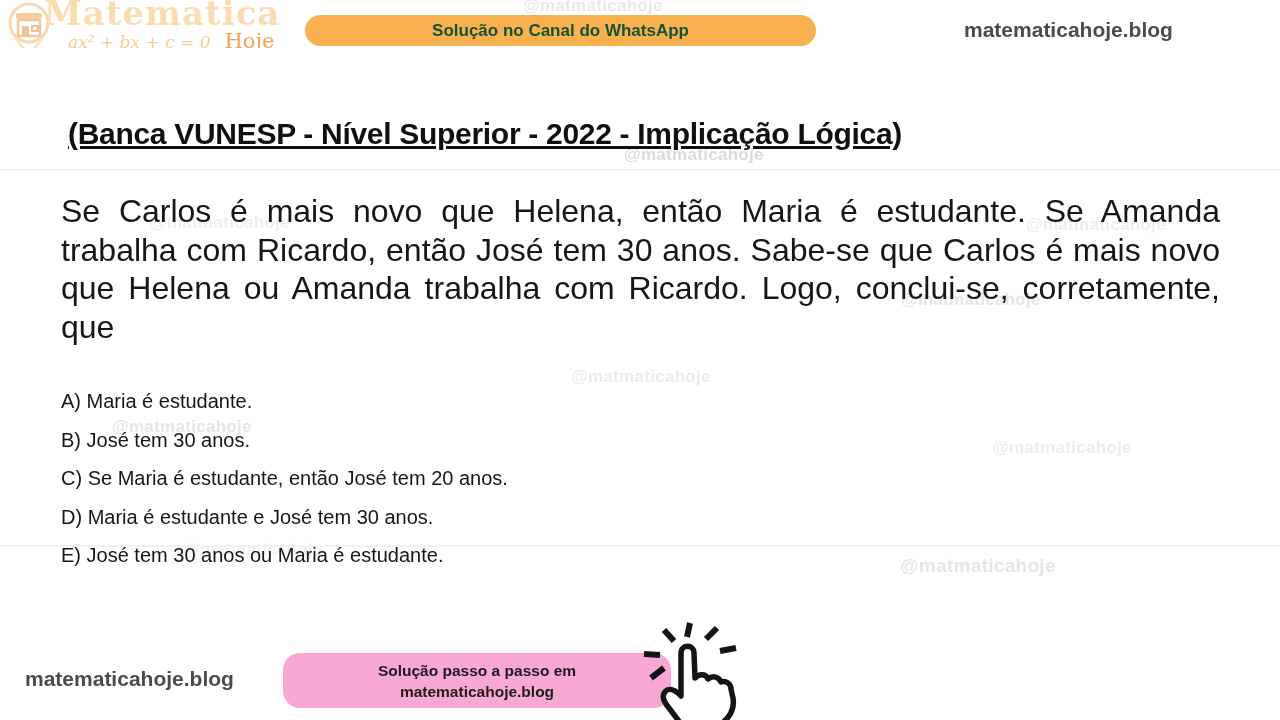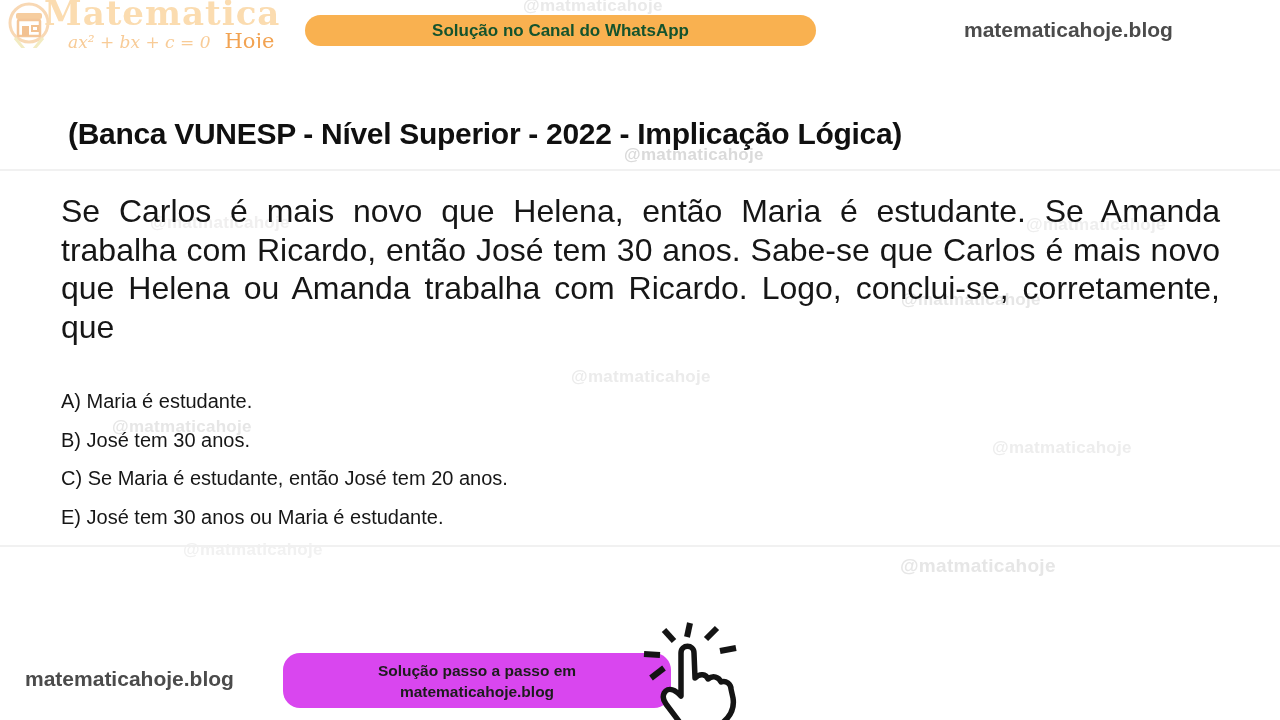--- a/index.html
+++ b/index.html
@@ -37,33 +37,33 @@
 
   
   .btn-top{position:absolute;left:305px;top:15px;width:511px;height:31px;border-radius:16px;
     background:#f9b150;z-index:3;display:flex;align-items:center;justify-content:center;
     font-weight:700;font-size:17px;color:#14532d;cursor:pointer;}
   .site-top{position:absolute;left:964px;top:18px;width:220px;font-weight:700;font-size:21px;
     color:#4b4b4b;z-index:2;}
 
   
   .title{position:absolute;left:68px;top:117px;margin:0;font-size:30px;font-weight:700;
-    color:#101010;letter-spacing:-.3px;z-index:2;white-space:nowrap;}
+    color:#101010;letter-spacing:-.3px;z-index:2;white-space:nowrap;text-decoration:underline;}
   .statement{position:absolute;left:61px;top:192px;width:1159px;font-size:32px;
     line-height:38.5px;color:#161616;z-index:2;}
   .jline{text-align:justify;text-align-last:justify;}
   .jline.last{text-align-last:left;}
   .options{position:absolute;left:61px;top:382px;width:1159px;font-size:20px;
     line-height:38.5px;color:#161616;z-index:2;}
 
   
   .site-bottom{position:absolute;left:25px;top:667px;font-weight:700;font-size:21px;
     color:#4b4b4b;z-index:2;}
   .btn-bottom{position:absolute;left:283px;top:653px;width:388px;height:55px;border-radius:17px;
-    background:#d946ef;z-index:3;display:flex;flex-direction:column;align-items:center;
+    background:#f9a8d4;z-index:3;display:flex;flex-direction:column;align-items:center;
     justify-content:center;text-align:center;font-weight:700;font-size:15.5px;line-height:21px;
     color:#1c1c1c;cursor:pointer;}
   .hand{position:absolute;left:636px;top:621px;z-index:4;}
 </style>
 </head>
 <body>
 
 <div class="stage">
 
   <div class="divider divider-top"></div>
@@ -104,20 +104,21 @@
     <div class="jline">Se Carlos é mais novo que Helena, então Maria é estudante. Se Amanda</div>
     <div class="jline">trabalha com Ricardo, então José tem 30 anos. Sabe-se que Carlos é mais novo</div>
     <div class="jline">que Helena ou Amanda trabalha com Ricardo. Logo, conclui-se, corretamente,</div>
     <div class="jline last">que</div>
   </div>
 
   <div class="options">
     <div class="opt">A) Maria é estudante.</div>
     <div class="opt">B) José tem 30 anos.</div>
     <div class="opt">C) Se Maria é estudante, então José tem 20 anos.</div>
+    <div class="opt">D) Maria é estudante e José tem 30 anos.</div>
     <div class="opt">E) José tem 30 anos ou Maria é estudante.</div>
   </div>
 
   <div class="site-bottom">matematicahoje.blog</div>
 
   <div class="btn-bottom">
     <div>Solução passo a passo em</div>
     <div>matematicahoje.blog</div>
   </div>
 

